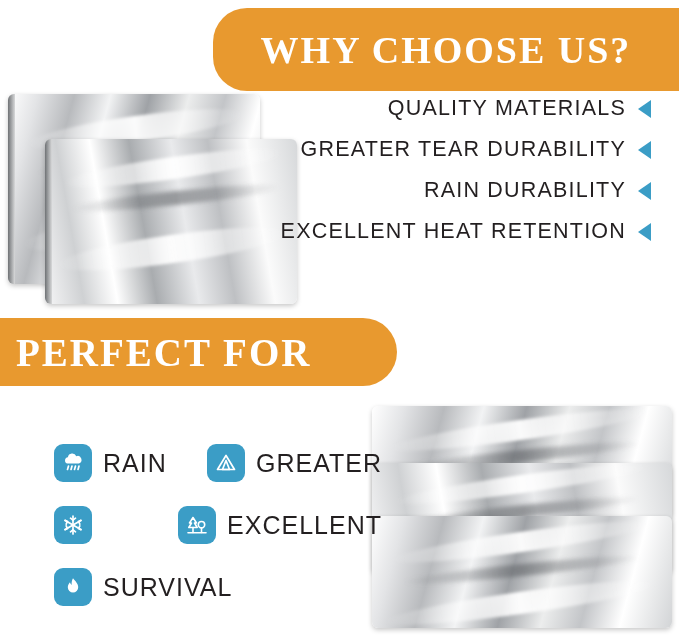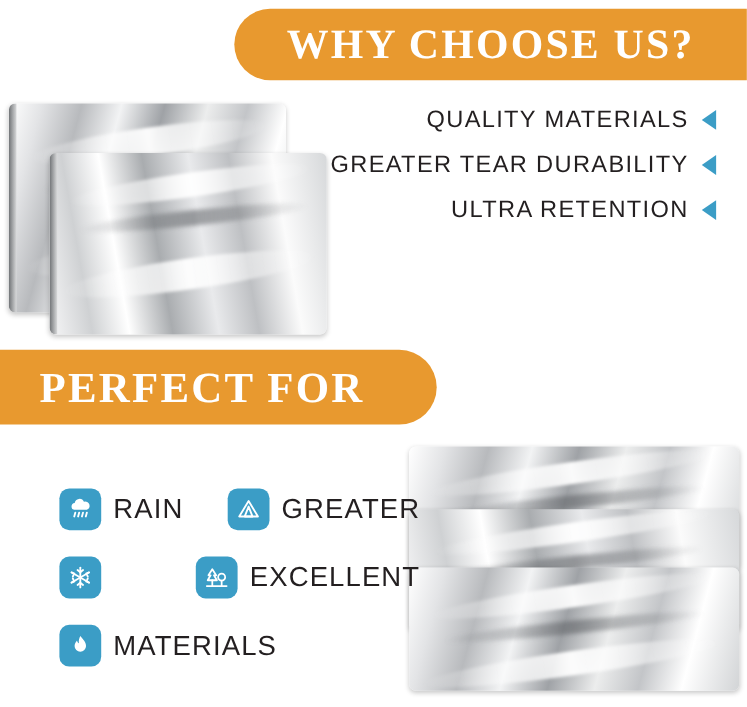--- a/index.html
+++ b/index.html
@@ -29,37 +29,37 @@
     font-weight: bold;
     color: #ffffff;
     letter-spacing: 2px;
     white-space: nowrap;
   }
 
   #banner-why {
     left: 213px;
     top: 8px;
     width: 466px;
-    height: 65px;
+    height: 83px;
     border-top-left-radius: 34px;
     border-bottom-left-radius: 34px;
     justify-content: center;
   }
   #banner-why .banner-title {
     font-size: 38px;
   }
 
   #banner-perfect {
     left: 0px;
     top: 318px;
     width: 397px;
     height: 68px;
     border-top-right-radius: 36px;
     border-bottom-right-radius: 36px;
-    padding-left: 36px;
+    padding-left: 16px;
   }
   #banner-perfect .banner-title {
     font-size: 39px;
   }
 
   
   .feature-list {
     position: absolute;
     right: 28px;
     top: 96px;
@@ -195,21 +195,25 @@
 <div class="feature-list">
   <div class="feature-row">
     <span class="feature-label">QUALITY MATERIALS</span>
     <span class="tri"></span>
   </div>
   <div class="feature-row">
     <span class="feature-label">GREATER TEAR DURABILITY</span>
     <span class="tri"></span>
   </div>
   <div class="feature-row">
-    <span class="feature-label">ULTRA RETENTION</span>
+    <span class="feature-label">RAIN DURABILITY</span>
+    <span class="tri"></span>
+  </div>
+  <div class="feature-row">
+    <span class="feature-label">EXCELLENT HEAT RETENTION</span>
     <span class="tri"></span>
   </div>
 </div>
 
 <div class="banner" id="banner-perfect">
   <span class="banner-title">PERFECT FOR</span>
 </div>
 
 <div class="pouch g1" id="pouch-c">
   <div class="streak" style="left:18px; top:14px; width:260px; height:20px;"></div>
@@ -283,17 +287,17 @@
     </div>
   </div>
 
   <div class="pf-row">
     <div class="pf-cell col1">
       <span class="pf-icon">
         <svg width="24" height="24" viewBox="0 0 24 24">
           <path d="M12 3.2 c2.6 3.4 5.2 5.3 5.2 9.1 a5.2 5.2 0 0 1 -10.4 0 c0 -2.2 1.1 -3.6 2.2 -5.1 c.3 1.3 .9 2.1 1.7 2.6 c-.3 -2.4 .2 -4.6 1.3 -6.6 z" fill="#ffffff"></path>
         </svg>
       </span>
-      <span class="pf-label">MATERIALS</span>
+      <span class="pf-label">SURVIVAL</span>
     </div>
   </div>
 
 </div>
 
 </body></html>

